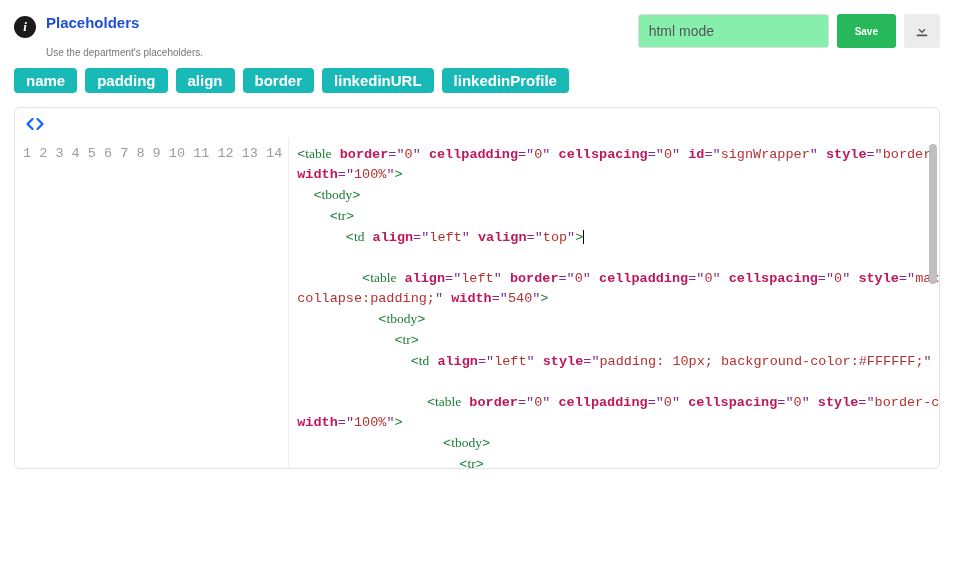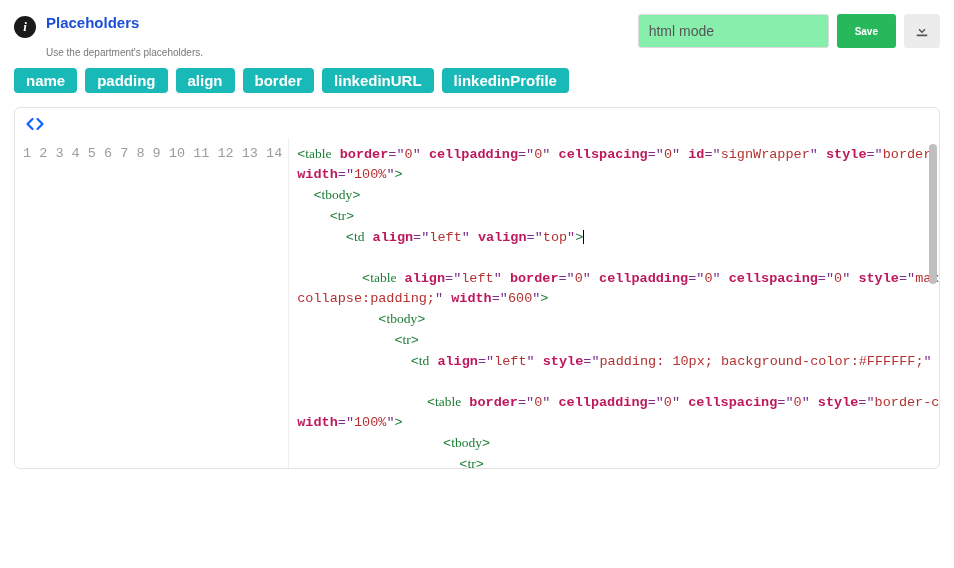--- a/index.html
+++ b/index.html
@@ -233,21 +233,21 @@
 12
 13
 14</div>
     <div class="code" id="code"><span class="t-ang">&lt;</span><span class="t-tag">table</span> <span class="t-attr">border</span><span class="t-punc">=</span><span class="t-punc">"</span><span class="t-str">0</span><span class="t-punc">"</span> <span class="t-attr">cellpadding</span><span class="t-punc">=</span><span class="t-punc">"</span><span class="t-str">0</span><span class="t-punc">"</span> <span class="t-attr">cellspacing</span><span class="t-punc">=</span><span class="t-punc">"</span><span class="t-str">0</span><span class="t-punc">"</span> <span class="t-attr">id</span><span class="t-punc">=</span><span class="t-punc">"</span><span class="t-str">signWrapper</span><span class="t-punc">"</span> <span class="t-attr">style</span><span class="t-punc">=</span><span class="t-punc">"</span><span class="t-str">border-collapse:collapse;</span> 
 <span class="t-attr">width</span><span class="t-punc">=</span><span class="t-punc">"</span><span class="t-str">100%</span><span class="t-punc">"</span><span class="t-ang">&gt;</span>
   <span class="t-ang">&lt;</span><span class="t-tag">tbody</span><span class="t-ang">&gt;</span>
     <span class="t-ang">&lt;</span><span class="t-tag">tr</span><span class="t-ang">&gt;</span>
       <span class="t-ang">&lt;</span><span class="t-tag">td</span> <span class="t-attr">align</span><span class="t-punc">=</span><span class="t-punc">"</span><span class="t-str">left</span><span class="t-punc">"</span> <span class="t-attr">valign</span><span class="t-punc">=</span><span class="t-punc">"</span><span class="t-str">top</span><span class="t-punc">"</span><span class="t-ang">&gt;</span><span class="cursor-bar"></span>
 
         <span class="t-ang">&lt;</span><span class="t-tag">table</span> <span class="t-attr">align</span><span class="t-punc">=</span><span class="t-punc">"</span><span class="t-str">left</span><span class="t-punc">"</span> <span class="t-attr">border</span><span class="t-punc">=</span><span class="t-punc">"</span><span class="t-str">0</span><span class="t-punc">"</span> <span class="t-attr">cellpadding</span><span class="t-punc">=</span><span class="t-punc">"</span><span class="t-str">0</span><span class="t-punc">"</span> <span class="t-attr">cellspacing</span><span class="t-punc">=</span><span class="t-punc">"</span><span class="t-str">0</span><span class="t-punc">"</span> <span class="t-attr">style</span><span class="t-punc">=</span><span class="t-punc">"</span><span class="t-str">max-width:320px; border-</span>
-<span class="t-str">collapse:padding;</span><span class="t-punc">"</span> <span class="t-attr">width</span><span class="t-punc">=</span><span class="t-punc">"</span><span class="t-str">600</span><span class="t-punc">"</span><span class="t-ang">&gt;</span>
+<span class="t-str">collapse:padding;</span><span class="t-punc">"</span> <span class="t-attr">width</span><span class="t-punc">=</span><span class="t-punc">"</span><span class="t-str">540</span><span class="t-punc">"</span><span class="t-ang">&gt;</span>
           <span class="t-ang">&lt;</span><span class="t-tag">tbody</span><span class="t-ang">&gt;</span>
             <span class="t-ang">&lt;</span><span class="t-tag">tr</span><span class="t-ang">&gt;</span>
               <span class="t-ang">&lt;</span><span class="t-tag">td</span> <span class="t-attr">align</span><span class="t-punc">=</span><span class="t-punc">"</span><span class="t-str">left</span><span class="t-punc">"</span> <span class="t-attr">style</span><span class="t-punc">=</span><span class="t-punc">"</span><span class="t-str">padding: 10px; background-color:#FFFFFF;</span><span class="t-punc">"</span> 
 
                 <span class="t-ang">&lt;</span><span class="t-tag">table</span> <span class="t-attr">border</span><span class="t-punc">=</span><span class="t-punc">"</span><span class="t-str">0</span><span class="t-punc">"</span> <span class="t-attr">cellpadding</span><span class="t-punc">=</span><span class="t-punc">"</span><span class="t-str">0</span><span class="t-punc">"</span> <span class="t-attr">cellspacing</span><span class="t-punc">=</span><span class="t-punc">"</span><span class="t-str">0</span><span class="t-punc">"</span> <span class="t-attr">style</span><span class="t-punc">=</span><span class="t-punc">"</span><span class="t-str">border-collapse:collapse;</span> 
 <span class="t-attr">width</span><span class="t-punc">=</span><span class="t-punc">"</span><span class="t-str">100%</span><span class="t-punc">"</span><span class="t-ang">&gt;</span>
                   <span class="t-ang">&lt;</span><span class="t-tag">tbody</span><span class="t-ang">&gt;</span>
                     <span class="t-ang">&lt;</span><span class="t-tag">tr</span><span class="t-ang">&gt;</span>
                       <span class="t-ang">&lt;</span><span class="t-tag">td</span> <span class="t-attr">align</span><span class="t-punc">=</span><span class="t-punc">"</span><span class="t-str">left</span><span class="t-punc">"</span> <span class="t-attr">valign</span><span class="t-punc">=</span><span class="t-punc">"</span><span class="t-str">top</span><span class="t-punc">"</span><span class="t-ang">&gt;</span></div>
     <div class="scrollbar-track">

